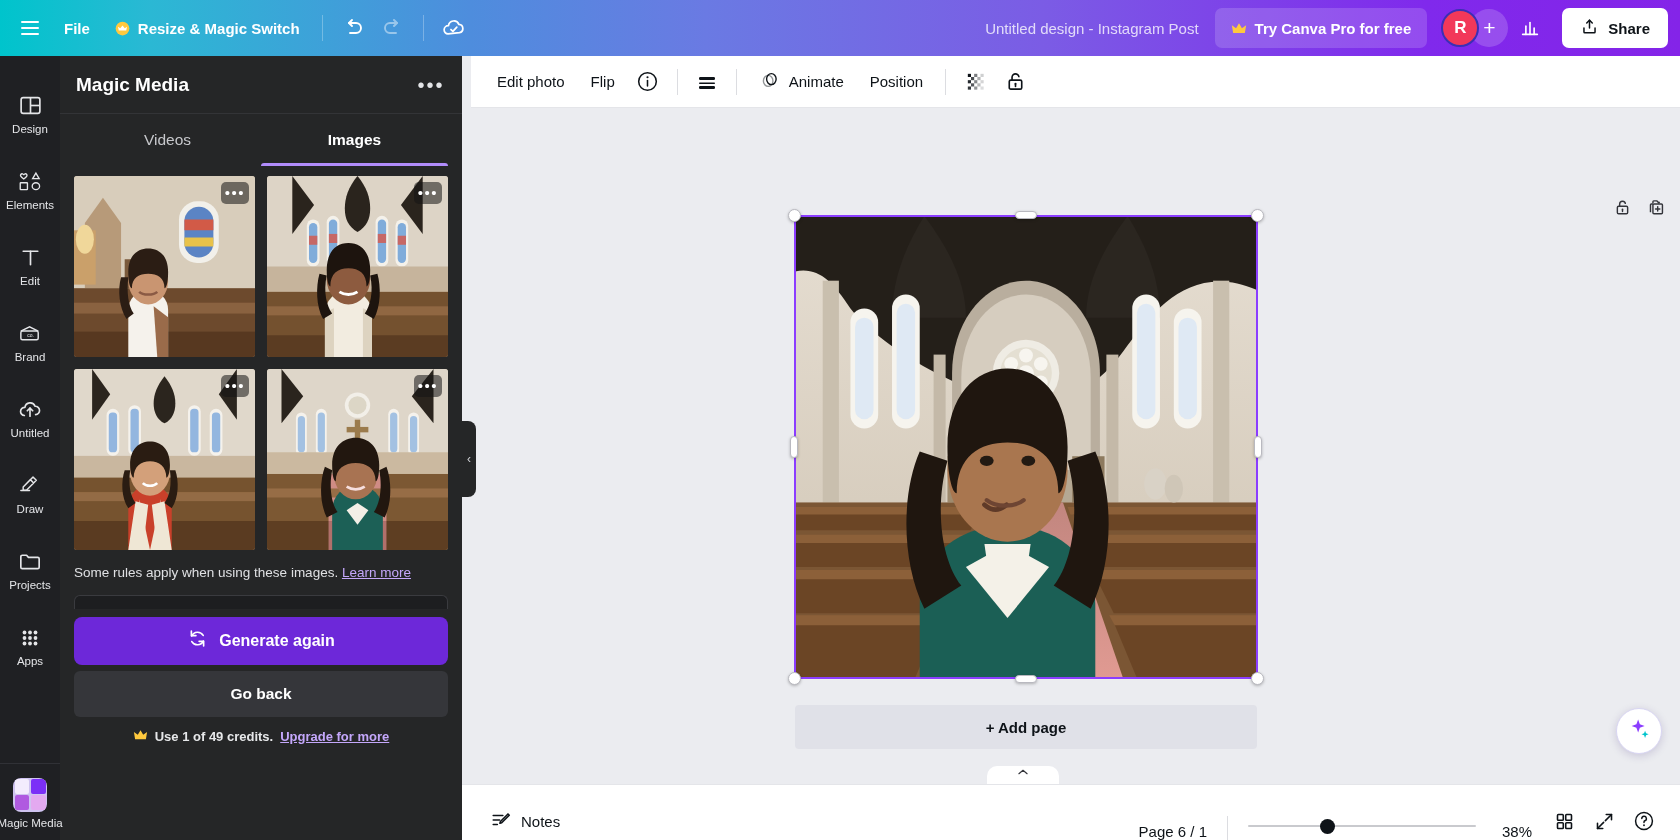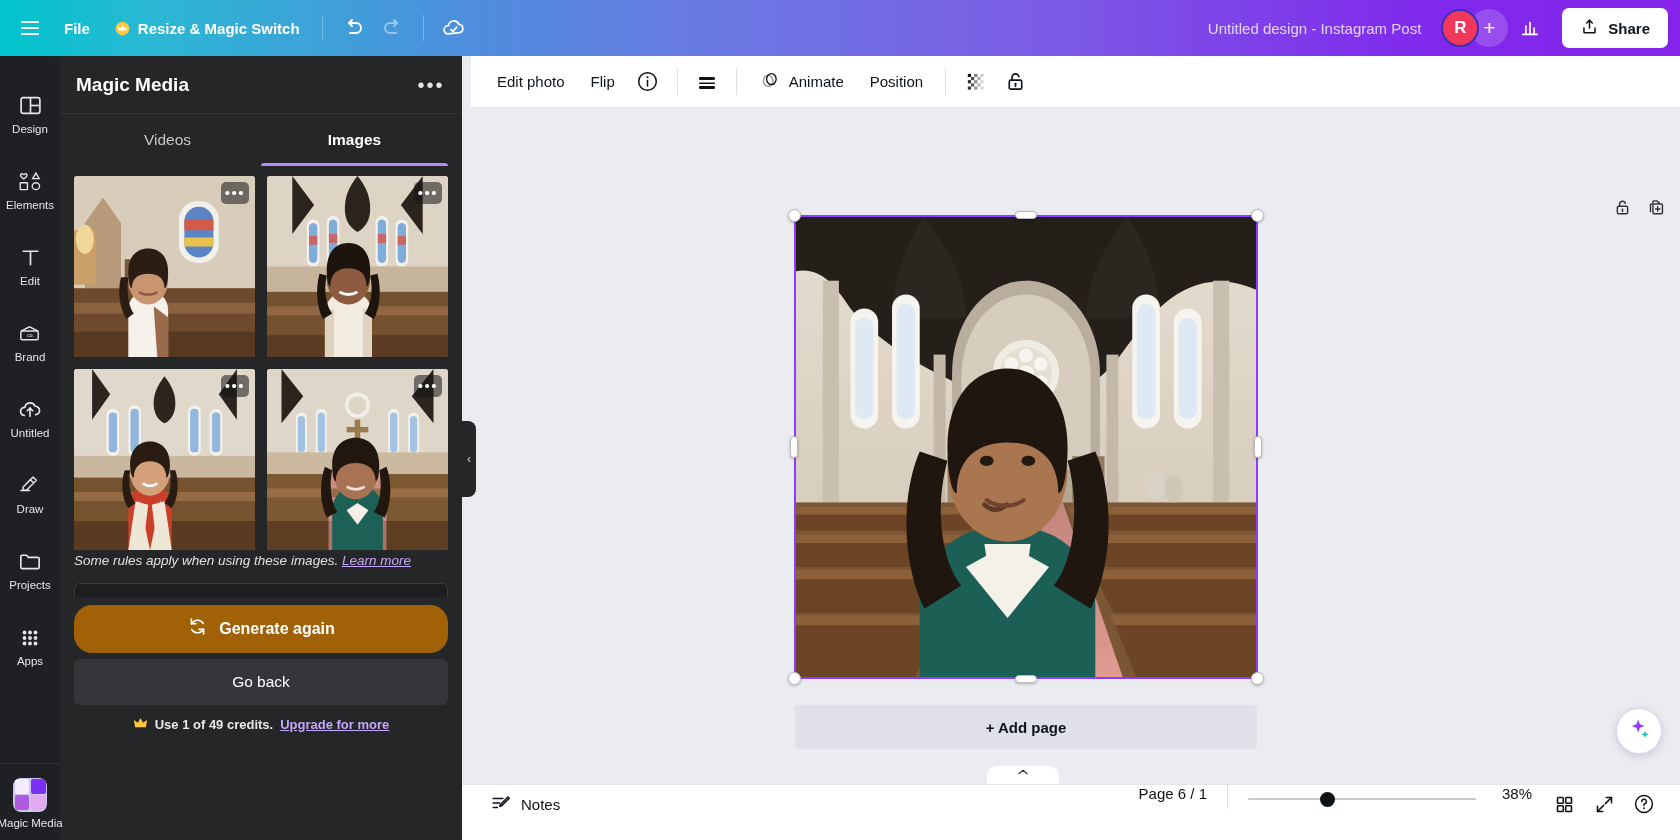--- a/index.html
+++ b/index.html
@@ -74,29 +74,29 @@
   .tab { flex: 1; display: flex; align-items: center; justify-content: center; font-size: 15.5px;
     color: #c7c8cc; cursor: pointer; position: relative; }
   .tab.active { color: #fff; font-weight: 600; }
   .tab.active::after { content: ""; position: absolute; left: 0; right: 0; bottom: 0; height: 3px;
     background: #b18cfb; border-radius: 3px 3px 0 0; }
   .thumbs { padding: 10px 14px 0; display: grid; grid-template-columns: 1fr 1fr; gap: 12px; }
   .thumb { position: relative; aspect-ratio: 1/1; border-radius: 3px; overflow: hidden; cursor: pointer; }
   .thumb .dots { position: absolute; top: 6px; right: 6px; width: 28px; height: 22px; border-radius: 5px;
     background: rgba(20,20,20,.55); color: #fff; display: flex; align-items: center; justify-content: center;
     font-size: 15px; letter-spacing: 1.5px; line-height: 0; }
-  .rules { padding: 2px 14px 0; font-size: 13.5px; color: #dfe0e3; line-height: 1.4; font-style: italic; }
+  .rules { padding: 14px 14px 0; font-size: 13.5px; color: #dfe0e3; line-height: 1.4; }
   .rules a { color: #c4a7fb; text-decoration: underline; cursor: pointer; }
   .prompt-box { margin: 12px 14px 0; height: 14px; border-radius: 6px 6px 0 0; background: #1d1e20;
     border: 1px solid #3a3b3f; border-bottom: none; }
-  .btn-gen { margin: 8px 14px 0; height: 48px; border-radius: 18px; background: #a16207; color: #fff;
+  .btn-gen { margin: 8px 14px 0; height: 48px; border-radius: 8px; background: #6d28d9; color: #fff;
     display: flex; align-items: center; justify-content: center; gap: 11px; font-size: 16px;
     font-weight: 700; cursor: pointer; }
   .btn-back { margin: 6px 14px 0; height: 46px; border-radius: 6px; background: #35363a; color: #fff;
-    display: flex; align-items: center; justify-content: center; font-size: 15.5px; font-weight: 400; cursor: pointer; }
+    display: flex; align-items: center; justify-content: center; font-size: 15.5px; font-weight: 700; cursor: pointer; }
   .credits { padding: 12px 14px 0; display: flex; align-items: center; justify-content: center; gap: 7px;
     font-size: 13px; font-weight: 600; color: #e7e8ea; }
   .credits a { color: #c4a7fb; text-decoration: underline; cursor: pointer; }
 
   
   .collapse-tab { position: absolute; left: 462px; top: 365px; width: 14px; height: 76px;
     background: #252627; border-radius: 0 8px 8px 0; display: flex; align-items: center;
     justify-content: center; color: #cfd0d4; font-size: 12px; cursor: pointer; z-index: 25; }
 
   
@@ -127,21 +127,21 @@
 
   .addpage { position: absolute; left: 333px; top: 597px; width: 462px; height: 44px;
     background: #e0e1e8; border-radius: 4px; display: flex; align-items: center; justify-content: center;
     font-size: 15px; font-weight: 600; color: #0e1318; cursor: pointer; }
 
   .notes-handle { position: absolute; left: 525px; bottom: 0; width: 72px; height: 18px;
     background: #fff; border-radius: 10px 10px 0 0; display: flex; align-items: flex-start;
     justify-content: center; padding-top: 1px; color: #33343a; font-size: 11px; cursor: pointer; }
 
   .statusbar { height: 56px; flex: 0 0 56px; background: #fff; border-top: 1px solid #e4e5e9;
-    display: flex; align-items: flex-start; padding: 0 16px; gap: 0; }
+    display: flex; align-items: flex-end; padding: 0 16px; gap: 0; }
   .sb-btn { height: 38px; display: flex; align-items: center; gap: 9px; padding: 0 12px; border-radius: 6px;
     font-size: 15px; color: #0e1318; cursor: pointer; }
   .sb-spacer { flex: 1; }
   .sb-page { font-size: 15px; color: #0e1318; padding: 0 14px; cursor: pointer; white-space: nowrap; }
   .sb-div { width: 1px; height: 24px; background: #dcdde1; margin: 0 6px; }
   .slider { width: 228px; height: 28px; display: flex; align-items: center; position: relative;
     margin: 0 14px; cursor: pointer; }
   .slider .track { position: absolute; left: 0; right: 0; height: 2px; background: #c9cace; border-radius: 2px; }
   .slider .knob { position: absolute; left: 72px; width: 15px; height: 15px; border-radius: 50%; background: #0e1318; }
   .zoomval { font-size: 15px; color: #0e1318; width: 54px; text-align: center; cursor: pointer; }
@@ -193,20 +193,28 @@
       <div class="icon-btn">
         <svg width="26" height="26" viewBox="0 0 24 24" fill="none" stroke="#fff" stroke-width="1.6" stroke-linecap="round" stroke-linejoin="round">
             <path d="M6.5 17.5a3.8 3.8 0 0 1 .4-7.6 5 5 0 0 1 9.6-1.3 3.9 3.9 0 0 1 .6 7.7z"></path>
             <polyline points="9.2 13.4 11 15.1 14.6 11.2"></polyline>
           </svg>
       </div>
     </div>
 
     <div class="tb-center">
       <div class="doc-title">Untitled design - Instagram Post</div>
+      <div class="pro-btn">
+        <span class="crown">
+          <svg width="16" height="13" viewBox="0 0 24 20">
+              <path d="M3 17l-2-12 6.5 4.5L12 2l4.5 7.5L23 5l-2 12z" fill="#ffc93e"></path>
+            </svg>
+        </span>
+        <span>Try Canva Pro for free</span>
+      </div>
     </div>
 
     <div class="tb-right">
       <div class="avatar-wrap">
         <div class="avatar">R</div>
         <div class="addppl">+</div>
       </div>
       <div class="icon-btn">
         <svg width="22" height="22" viewBox="0 0 24 24" fill="none" stroke="#fff" stroke-width="1.8" stroke-linecap="round">
             <line x1="4" y1="19" x2="20" y2="19"></line>

